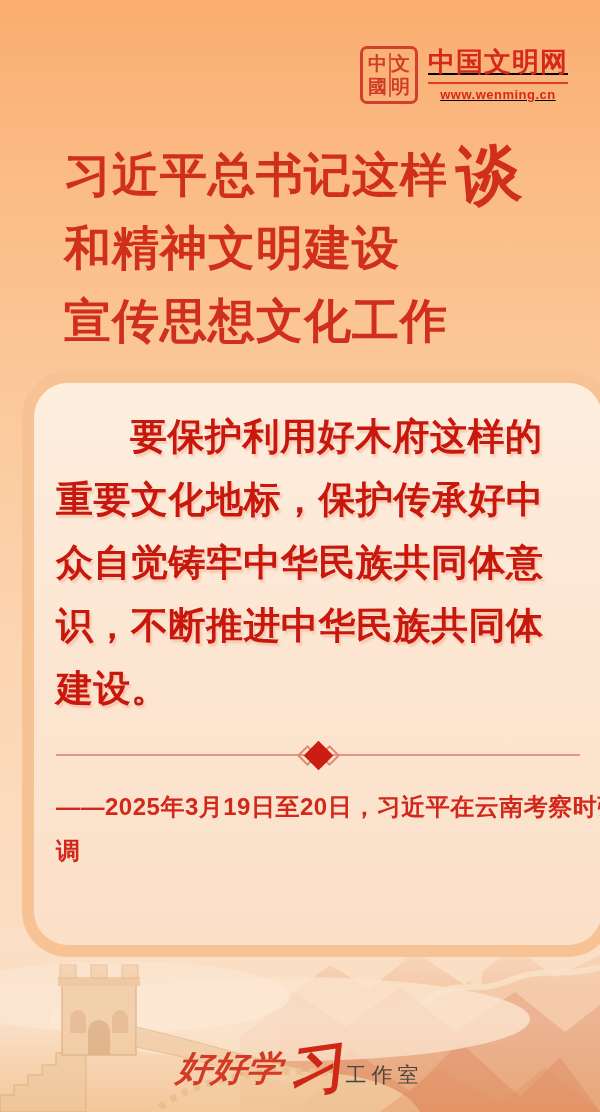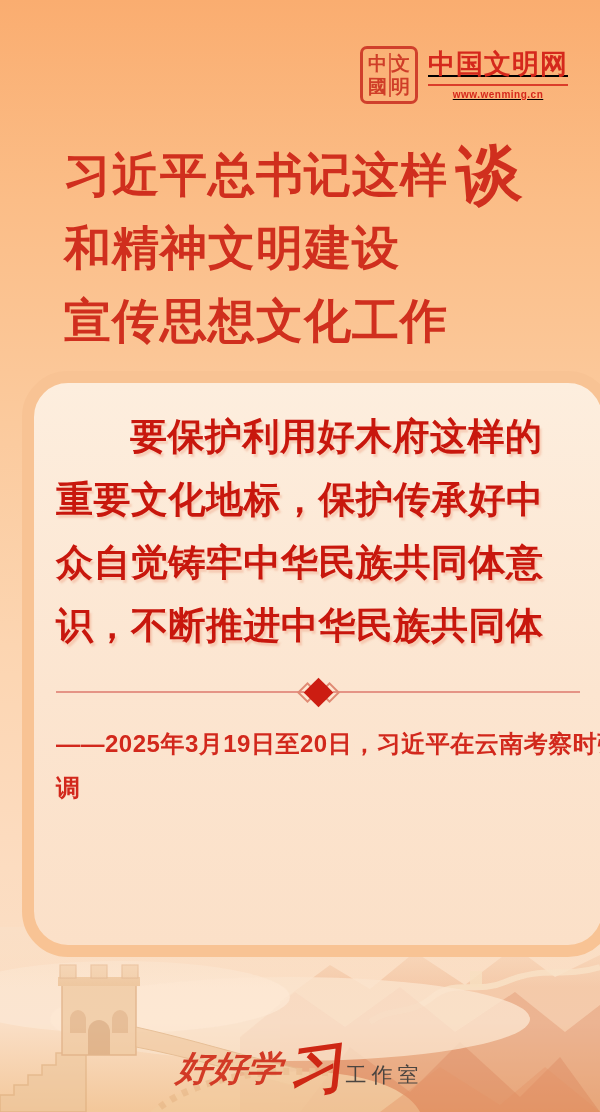--- a/index.html
+++ b/index.html
@@ -69,21 +69,21 @@
   }
   .site-rule {
     width: 100%;
     height: 2px;
     background: #d5281c;
     margin: 4px 0 3px 0;
     opacity: .85;
   }
   .site-url {
     color: #d5281c;
-    font-size: 10px;
+    font-size: 13px;
     font-weight: bold;
     letter-spacing: .5px;
   }
 
   
   .title-block {
     position: absolute;
     left: 64px;
     top: 138px;
     color: #d02f1e;
@@ -293,20 +293,21 @@
     <div>和精神文明建设</div>
     <div>宣传思想文化工作</div>
   </div>
 
   <div class="quote-card">
     <div class="quote-text">
       <div class="quote-line-first">要保护利用好木府这样的</div>
       <div>重要文化地标，保护传承好中</div>
       <div>众自觉铸牢中华民族共同体意</div>
       <div>识，不断推进中华民族共同体</div>
+      <div>建设。</div>
     </div>
 
     <div class="quote-divider">
       <div class="divider-line"></div>
       <div class="divider-diamonds">
         <span class="diamond-outline left"></span>
         <span class="diamond-solid"></span>
         <span class="diamond-outline right"></span>
       </div>
       <div class="divider-line"></div>

